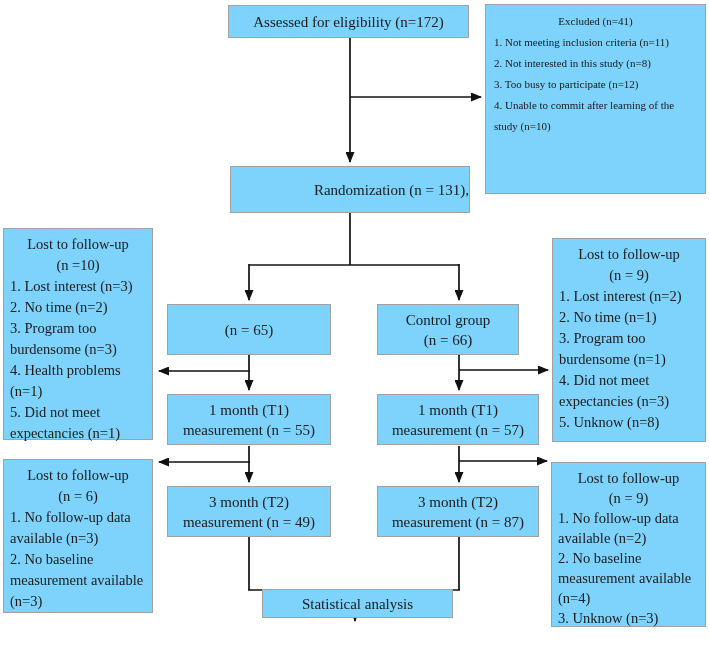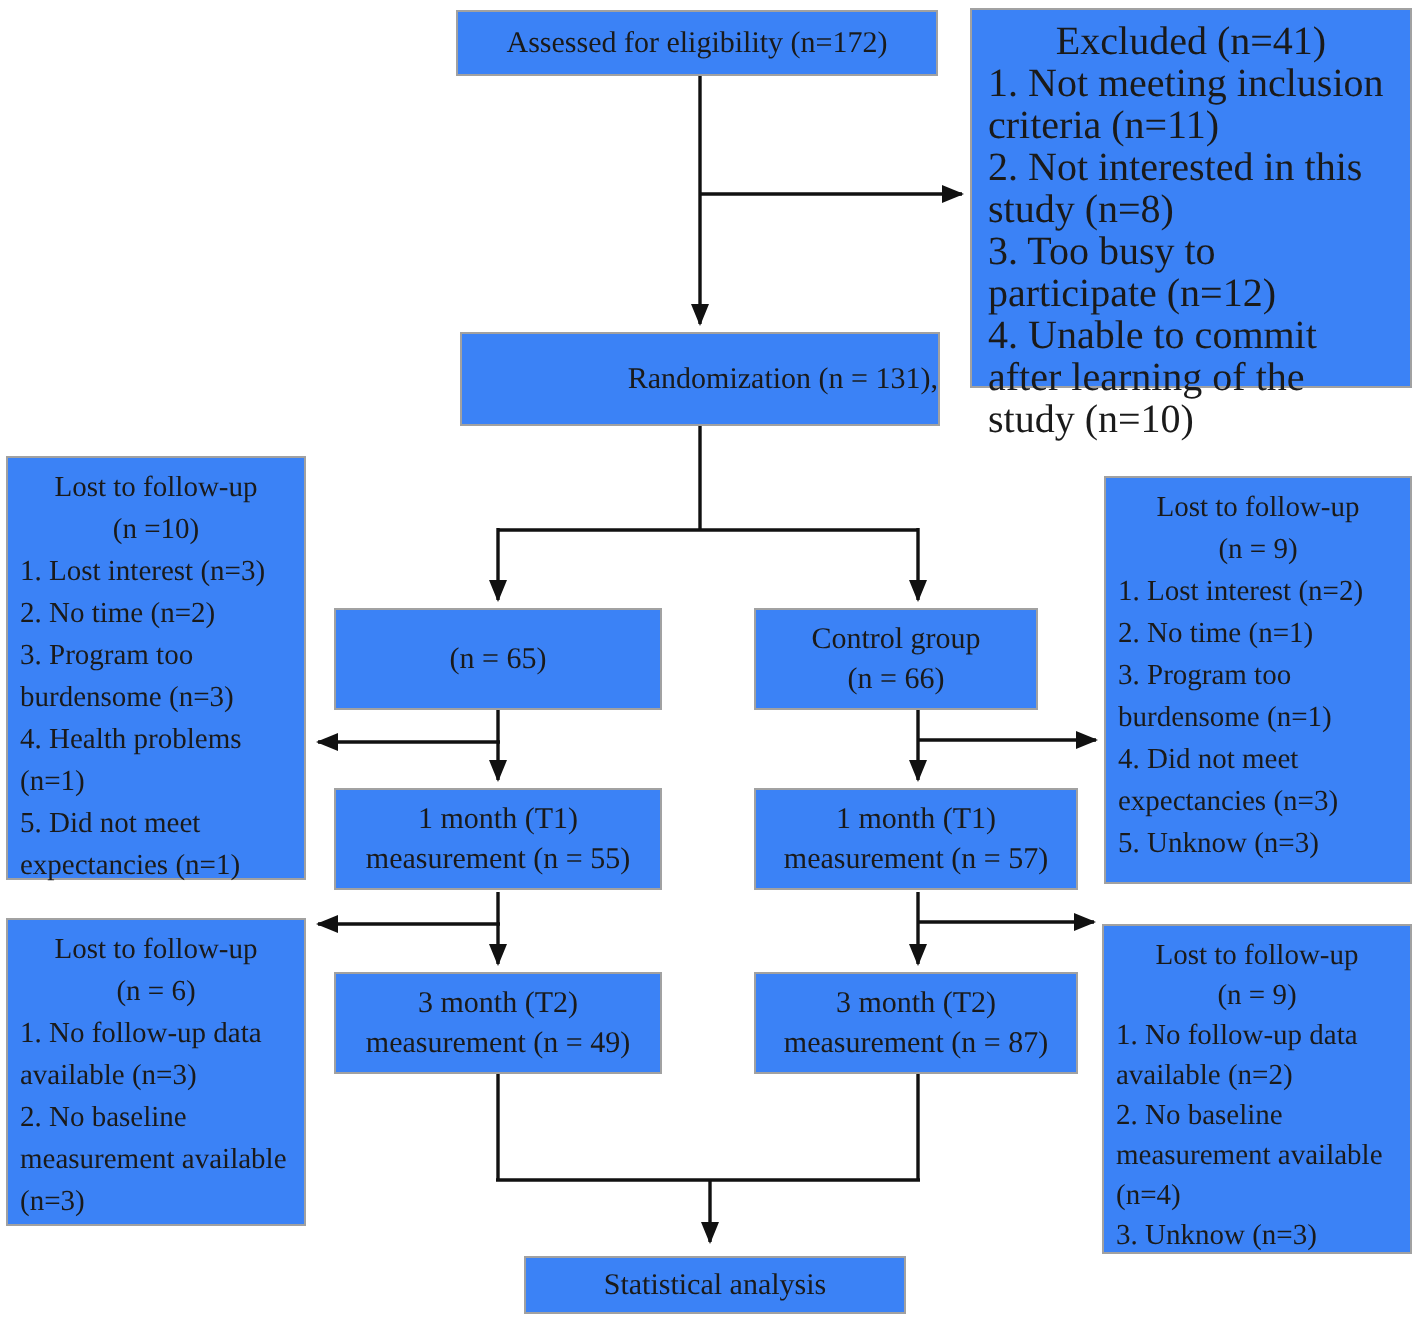--- a/index.html
+++ b/index.html
@@ -2,44 +2,44 @@
 <html><head>
 <meta charset="utf-8">
 <style>
   html,body{margin:0;padding:0;background:#ffffff;}
   #canvas{
     position:relative;width:709px;height:660px;background:#ffffff;
     font-family:"Liberation Serif","DejaVu Serif",serif;color:#1a1a1a;overflow:hidden;
   }
   #arrows{position:absolute;left:0;top:0;z-index:0;}
   .box{
-    position:absolute;z-index:1;background:#3b82f6;border:1px solid #a1a1a1;
+    position:absolute;z-index:1;background:#7dd3fc;border:1px solid #a1a1a1;
     box-sizing:border-box;font-size:15px;line-height:20px;
   }
   .center-box{display:flex;flex-direction:column;align-items:center;justify-content:center;text-align:center;}
   .side-box{padding:5px 6px 2px 6px;font-size:14.5px;}
   .side-box .ttl{text-align:center;}
   .side-box .itm{text-align:left;}
-  .ex-box{padding:6px 8px 2px 8px;font-size:20px;line-height:21px;}
+  .ex-box{padding:6px 8px 2px 8px;font-size:11px;line-height:21px;}
   .ex-box .ttl{text-align:center;}
 
   .b-assessed{left:228px;top:5px;width:241px;height:33px;}
   .b-excluded{left:485px;top:4px;width:221px;height:190px;}
   .b-random{left:230px;top:166px;width:240px;height:47px;align-items:flex-end;}
   .b-lost-l1{left:3px;top:228px;width:150px;height:212px;line-height:21px;}
   .b-lost-r1{left:552px;top:238px;width:154px;height:204px;line-height:21px;}
   .b-interv{left:167px;top:304px;width:164px;height:51px;}
   .b-control{left:377px;top:304px;width:142px;height:51px;}
   .b-t1l{left:167px;top:394px;width:164px;height:51px;}
   .b-t1r{left:377px;top:394px;width:162px;height:51px;}
   .b-lost-l2{left:3px;top:459px;width:150px;height:154px;line-height:21px;}
   .b-lost-r2{left:551px;top:462px;width:155px;height:165px;line-height:20px;}
   .b-t2l{left:167px;top:486px;width:164px;height:51px;}
   .b-t2r{left:377px;top:486px;width:162px;height:51px;}
-  .b-stat{left:262px;top:628px;width:191px;height:29px;}
+  .b-stat{left:262px;top:589px;width:191px;height:29px;}
 </style>
 </head>
 <body>
 
 <div id="canvas">
 
   <svg id="arrows" width="709" height="660" viewBox="0 0 709 660">
     <defs>
       <marker id="ah" markerUnits="userSpaceOnUse" markerWidth="11" markerHeight="9" refX="10" refY="4.5" orient="auto">
         <path d="M0,0 L11,4.5 L0,9 Z" fill="#111111"></path>
@@ -93,21 +93,21 @@
     <div class="itm">5. Did not meet expectancies (n=1)</div>
   </div>
 
   <div class="box side-box b-lost-r1">
     <div class="ttl">Lost to follow-up</div>
     <div class="ttl">(n = 9)</div>
     <div class="itm">1. Lost interest (n=2)</div>
     <div class="itm">2. No time (n=1)</div>
     <div class="itm">3. Program too burdensome (n=1)</div>
     <div class="itm">4. Did not meet expectancies (n=3)</div>
-    <div class="itm">5. Unknow (n=3)</div>
+    <div class="itm">5. Unknow (n=8)</div>
   </div>
 
   <div class="box center-box b-interv">
     <div>(n = 65)</div>
   </div>
 
   <div class="box center-box b-control">
     <div>Control group</div>
     <div>(n = 66)</div>
   </div>

